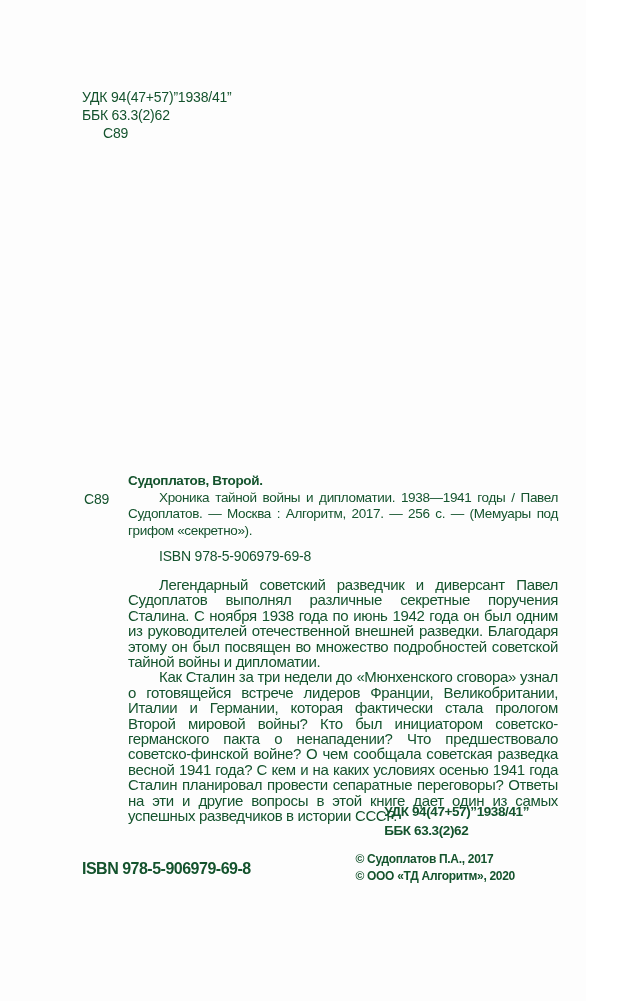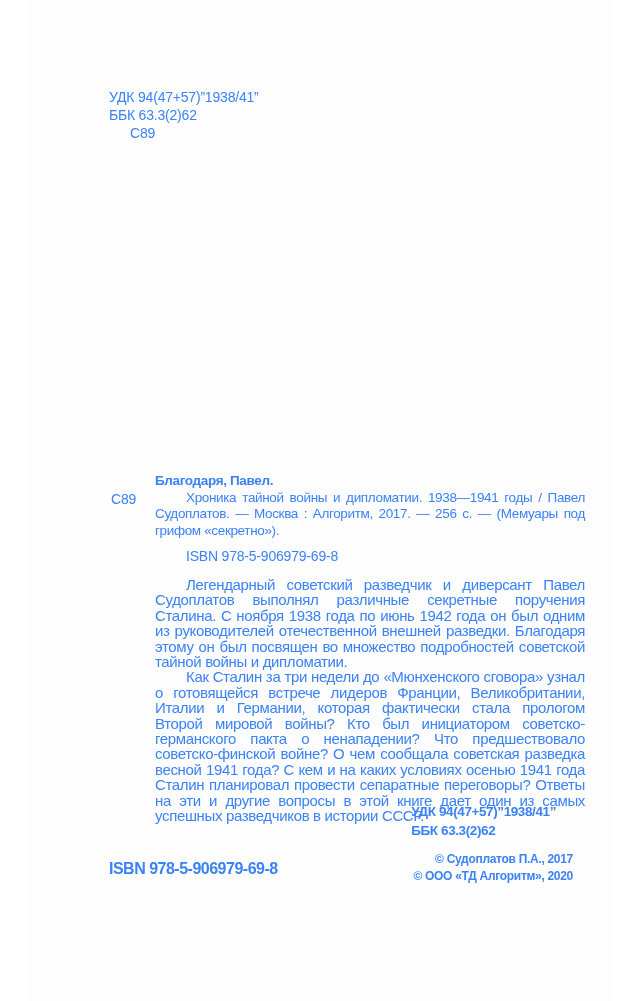--- a/index.html
+++ b/index.html
@@ -6,23 +6,22 @@
     margin: 0;
     padding: 0;
     background: #ffffff;
   }
   .page {
     position: relative;
     width: 586px;
     height: 1001px;
     background: #fdfdfd;
     font-family: "Liberation Sans", "DejaVu Sans", sans-serif;
-    color: #3b82f6;
+    color: #14532d;
     overflow: hidden;
-    margin-left: 27px;
   }
   
   .top-class {
     position: absolute;
     left: 82px;
     top: 88px;
     font-size: 14px;
     line-height: 18px;
     letter-spacing: -0.2px;
     white-space: nowrap;
@@ -98,45 +97,45 @@
     position: absolute;
     left: 82px;
     top: 860px;
     font-weight: bold;
     font-size: 16px;
     letter-spacing: -0.5px;
     white-space: nowrap;
   }
   .copyrights {
     position: absolute;
-    right: 40px;
+    right: 71px;
     top: 851px;
     font-weight: bold;
     font-size: 12px;
     line-height: 16.5px;
     letter-spacing: -0.3px;
-    text-align: right;
+    text-align: left;
     white-space: nowrap;
   }
 </style>
 </head>
 <body>
 
 <div class="page">
 
   <div class="top-class">
     <div>УДК 94(47+57)”1938/41”</div>
     <div>ББК 63.3(2)62</div>
     <div class="code">С89</div>
   </div>
 
   <div class="biblio">
     <div class="margin-code">С89</div>
     <div class="entry">
-      <div class="author">Благодаря, Павел.</div>
+      <div class="author">Судоплатов, Второй.</div>
       <div class="desc">Хроника тайной войны и дипломатии. 1938—1941 годы / Павел Судоплатов. — Москва : Алгоритм, 2017. — 256 с. — (Ме­муары под грифом «секретно»).</div>
       <div class="isbn">ISBN 978-5-906979-69-8</div>
     </div>
   </div>
 
   <div class="annotation">
     <p>Легендарный советский разведчик и диверсант Павел Судоплатов выполнял различные секретные поручения Сталина. С ноября 1938 года по июнь 1942 года он был одним из руководителей отечественной внеш­ней разведки. Благодаря этому он был посвящен во множество подроб­ностей советской тайной войны и дипломатии.</p>
     <p>Как Сталин за три недели до «Мюнхенского сговора» узнал о готовя­щейся встрече лидеров Франции, Великобритании, Италии и Германии, которая фактически стала прологом Второй мировой войны? Кто был инициатором советско-германского пакта о ненападении? Что предше­ствовало советско-финской войне? О чем сообщала советская разведка весной 1941 года? С кем и на каких условиях осенью 1941 года Сталин планировал провести сепаратные переговоры? Ответы на эти и другие вопросы в этой книге дает один из самых успешных разведчиков в исто­рии СССР.</p>
   </div>
 

